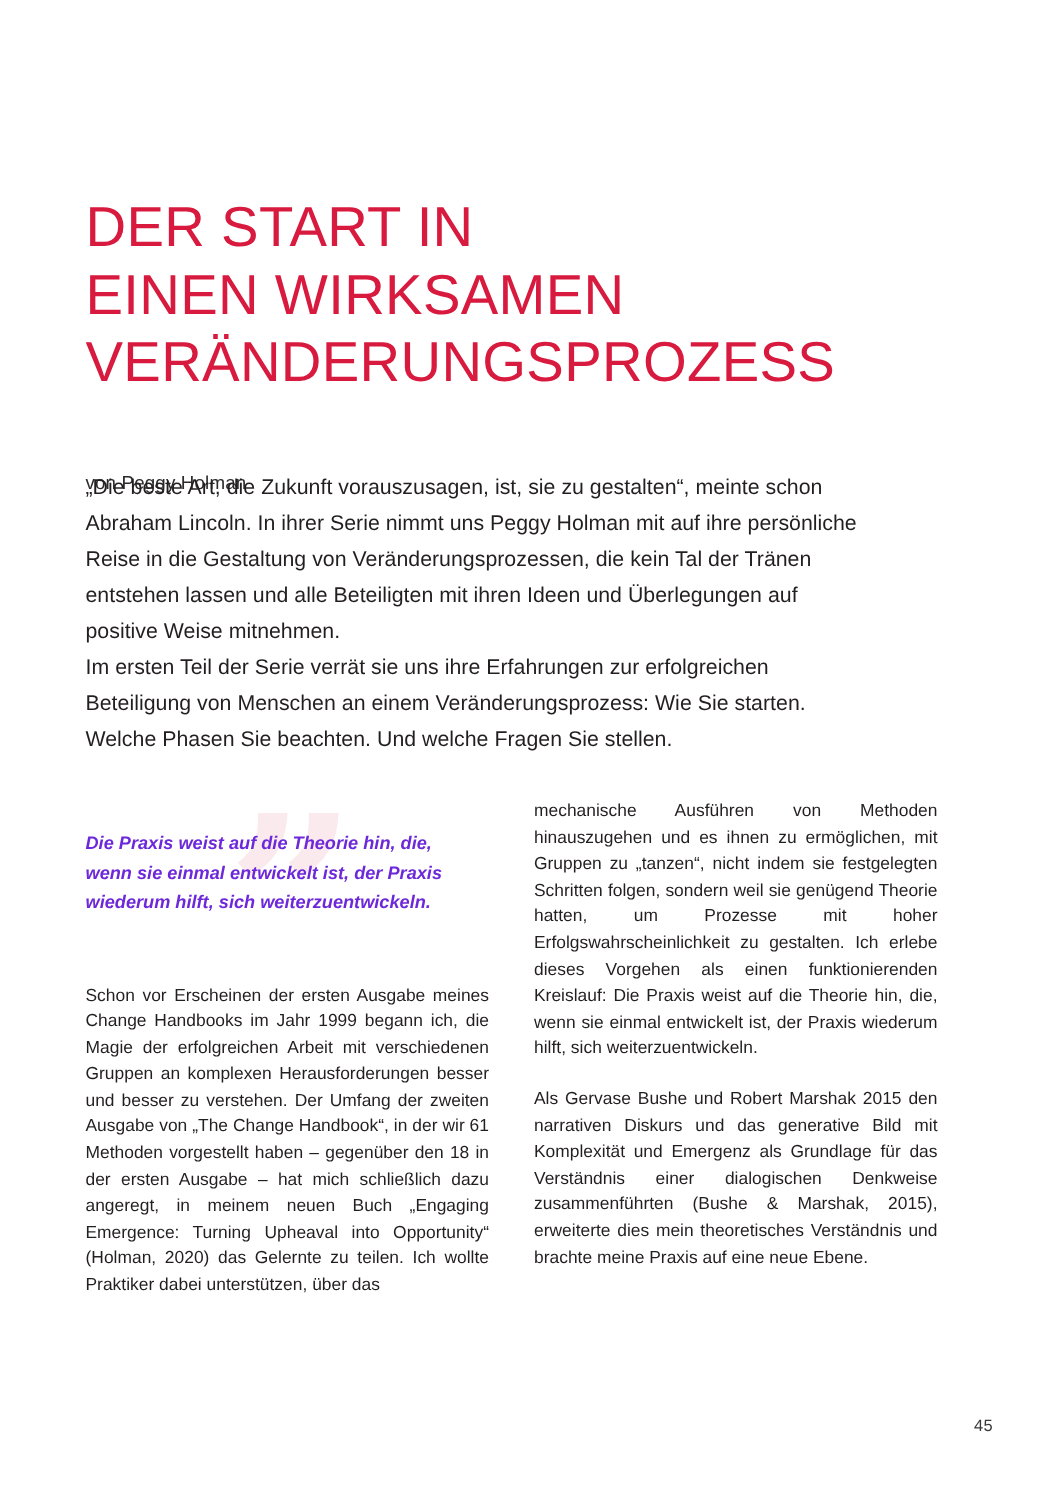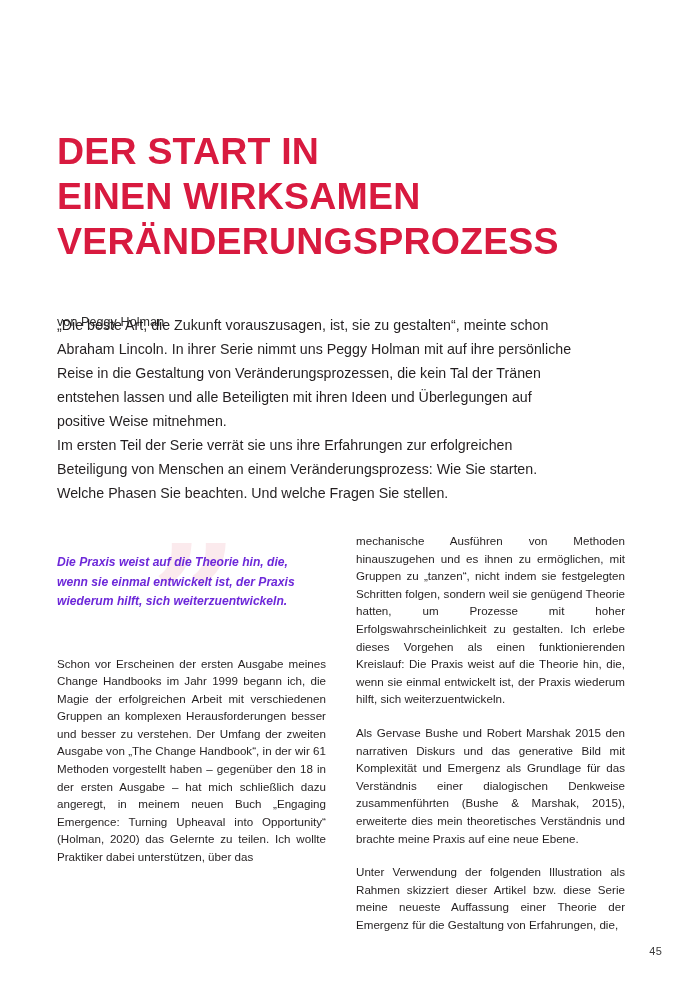--- a/index.html
+++ b/index.html
@@ -20,21 +20,21 @@
     box-sizing: border-box;
   }
 
   
   .headline {
     position: absolute;
     left: 57px;
     top: 104px;
     width: 560px;
     font-family: "Liberation Sans", sans-serif;
-    font-weight: 700;
+    font-weight: 400;
     font-size: 37.5px;
     line-height: 45px;
     letter-spacing: 0.2px;
     color: #d81a3f;
     white-space: pre-line;
   }
 
   .byline {
     position: absolute;
     left: 57px;
@@ -164,20 +164,19 @@
 wenn sie einmal entwickelt ist, der Praxis
 wiederum hilft, sich weiterzuentwickeln.</div>
       </div>
 
       <p class="last-line-left">Schon vor Erscheinen der ersten Ausgabe meines Change Handbooks im Jahr 1999 begann ich, die Magie der erfolgreichen Arbeit mit verschiedenen Gruppen an komplexen Herausforderungen besser und besser zu verstehen. Der Umfang der zweiten Ausgabe von „The Change Handbook“, in der wir 61 Methoden vorgestellt haben – gegenüber den 18 in der ersten Ausgabe – hat mich schließlich dazu angeregt, in meinem neuen Buch „Engaging Emergence: Turning Upheaval into Opportunity“ (Holman, 2020) das Gelernte zu teilen. Ich wollte Praktiker dabei unterstützen, über das</p>
     </div>
 
     <div class="col col-right">
       <p class="last-line-left">mechanische Ausführen von Methoden hinauszugehen und es ihnen zu ermöglichen, mit Gruppen zu „tanzen“, nicht indem sie festgelegten Schritten folgen, sondern weil sie genügend Theorie hatten, um Prozesse mit hoher Erfolgswahrscheinlichkeit zu gestalten. Ich erlebe dieses Vorgehen als einen funktionierenden Kreislauf: Die Praxis weist auf die Theorie hin, die, wenn sie einmal entwickelt ist, der Praxis wiederum hilft, sich weiterzuentwickeln.</p>
       <p class="last-line-left">Als Gervase Bushe und Robert Marshak 2015 den narrativen Diskurs und das generative Bild mit Komplexität und Emergenz als Grundlage für das Verständnis einer dialogischen Denkweise zusammenführten (Bushe &amp; Marshak, 2015), erweiterte dies mein theoretisches Verständnis und brachte meine Praxis auf eine neue Ebene.</p>
-      <p class="last-line-left">Unter Verwendung der folgenden Illustration als Rahmen skizziert dieser Artikel bzw. diese Serie meine neueste Auffassung einer Theorie der Emergenz für die Gestaltung von Erfahrungen, die,</p>
     </div>
 
   </div>
 
   <div class="folio">45</div>
 
 </div>
 
 </body></html>

